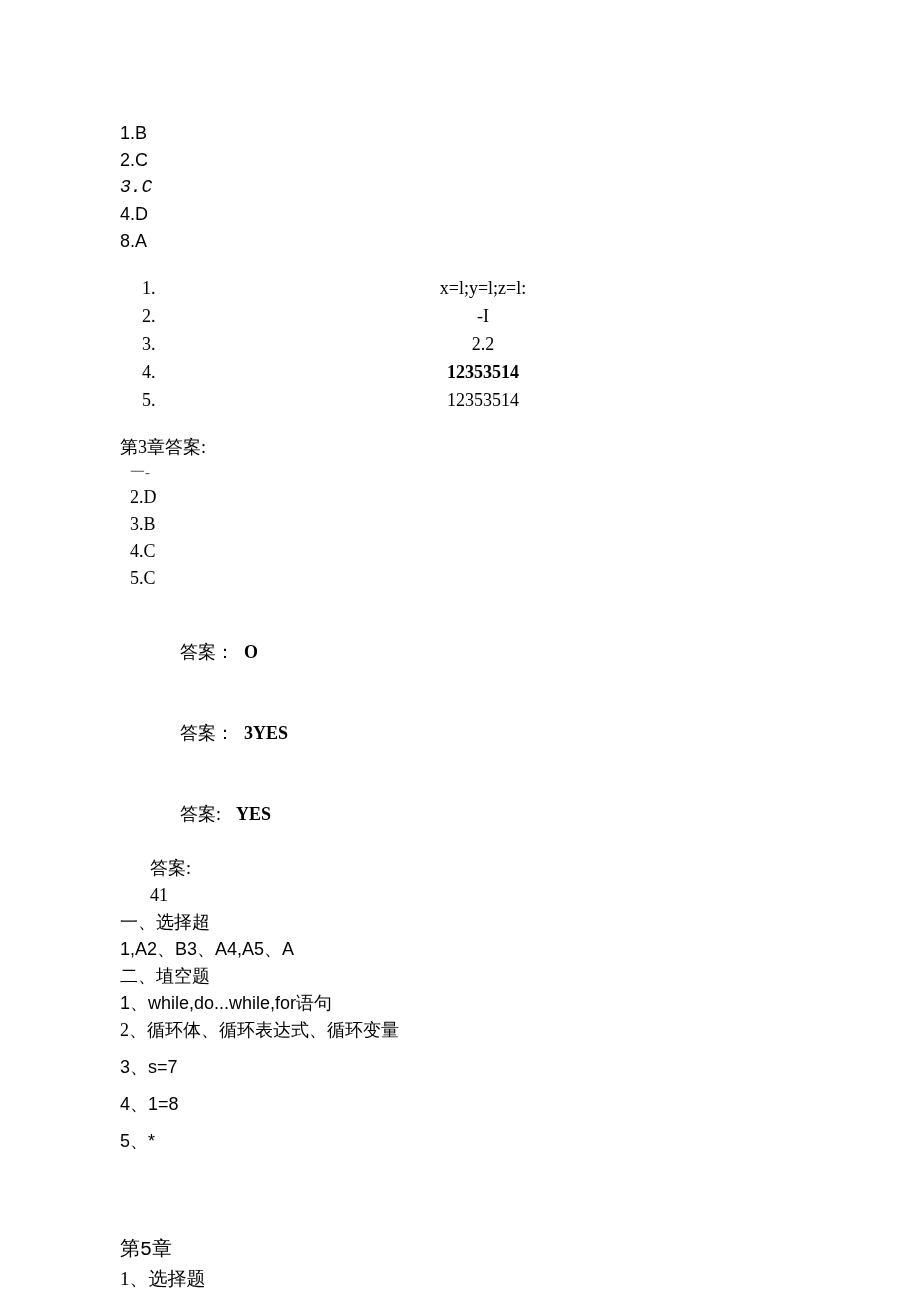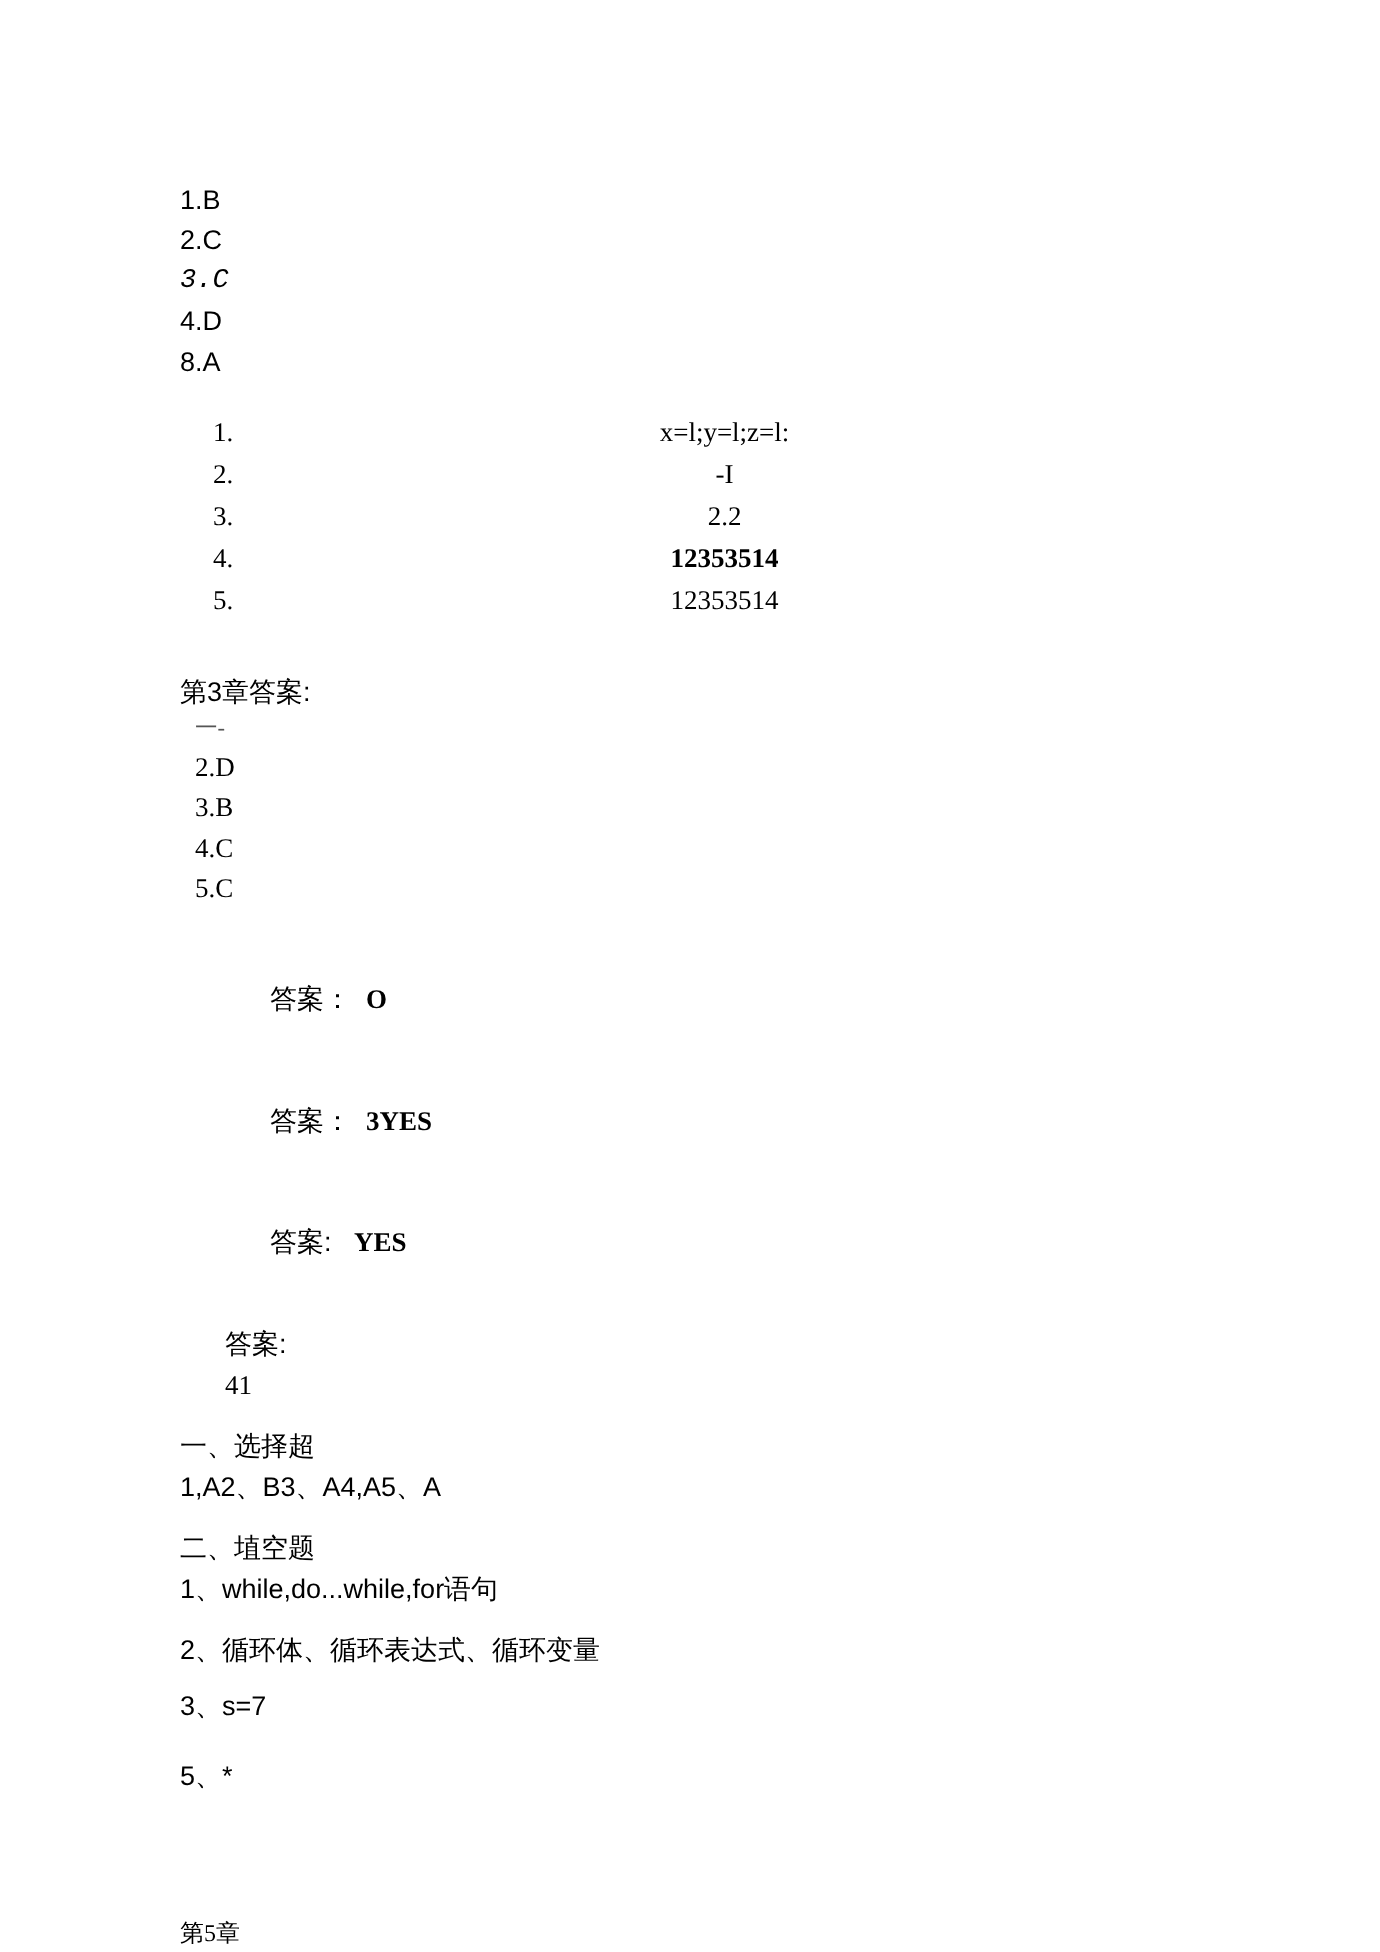--- a/index.html
+++ b/index.html
@@ -23,40 +23,39 @@
     font-style: italic;
     font-family: Liberation Mono, monospace;
   }
   .bold {
     font-weight: bold;
   }
   .serif {
     font-family: "Times New Roman", serif;
   }
   .cn {
-    font-family: Liberation Sans, sans-serif;
-    margin-top: 14px;
+    font-family: Liberation Serif, serif;
   }
   .spacer-sm { height: 10px; }
   .spacer-md { height: 20px; }
   .spacer-lg { height: 80px; }
   .indent1 { padding-left: 10px; }
   .indent2 { padding-left: 30px; }
   .ol-block {
     margin: 0;
     padding-left: 40px;
     font-family: "Times New Roman", serif;
     font-size: 18px;
     text-align: center;
   }
   .ol-block li {
     line-height: 1.6;
     padding-left: 6px;
   }
-  .ch5-title { font-size: 16px; font-family: Liberation Serif, serif; }
+  .ch5-title { font-size: 20px; font-family: Liberation Mono, monospace; }
   .tight li { line-height: 1.55; }
 </style>
 </head>
 <body>
 
 <div class="page">
 
   <div>
     <div class="line">1.B</div>
     <div class="line">2.C</div>
@@ -104,20 +103,21 @@
 
   <div class="line cn">一、选择超</div>
   <div class="line">1,A2、B3、A4,A5、A</div>
 
   <div class="line cn">二、埴空题</div>
   <div class="line">1、while,do...while,for语句</div>
   <div class="line cn">2、循环体、循环表达式、循环变量</div>
   <div class="spacer-sm"></div>
   <div class="line">3、s=7</div>
   <div class="spacer-sm"></div>
+  <div class="line">4、1=8</div>
   <div class="spacer-sm"></div>
   <div class="line">5、*</div>
 
   <div class="spacer-lg"></div>
 
   <div class="line ch5-title">第5章</div>
   <div class="line cn serif" style="font-size:19px;">1、选择题</div>
 
 </div>
 

